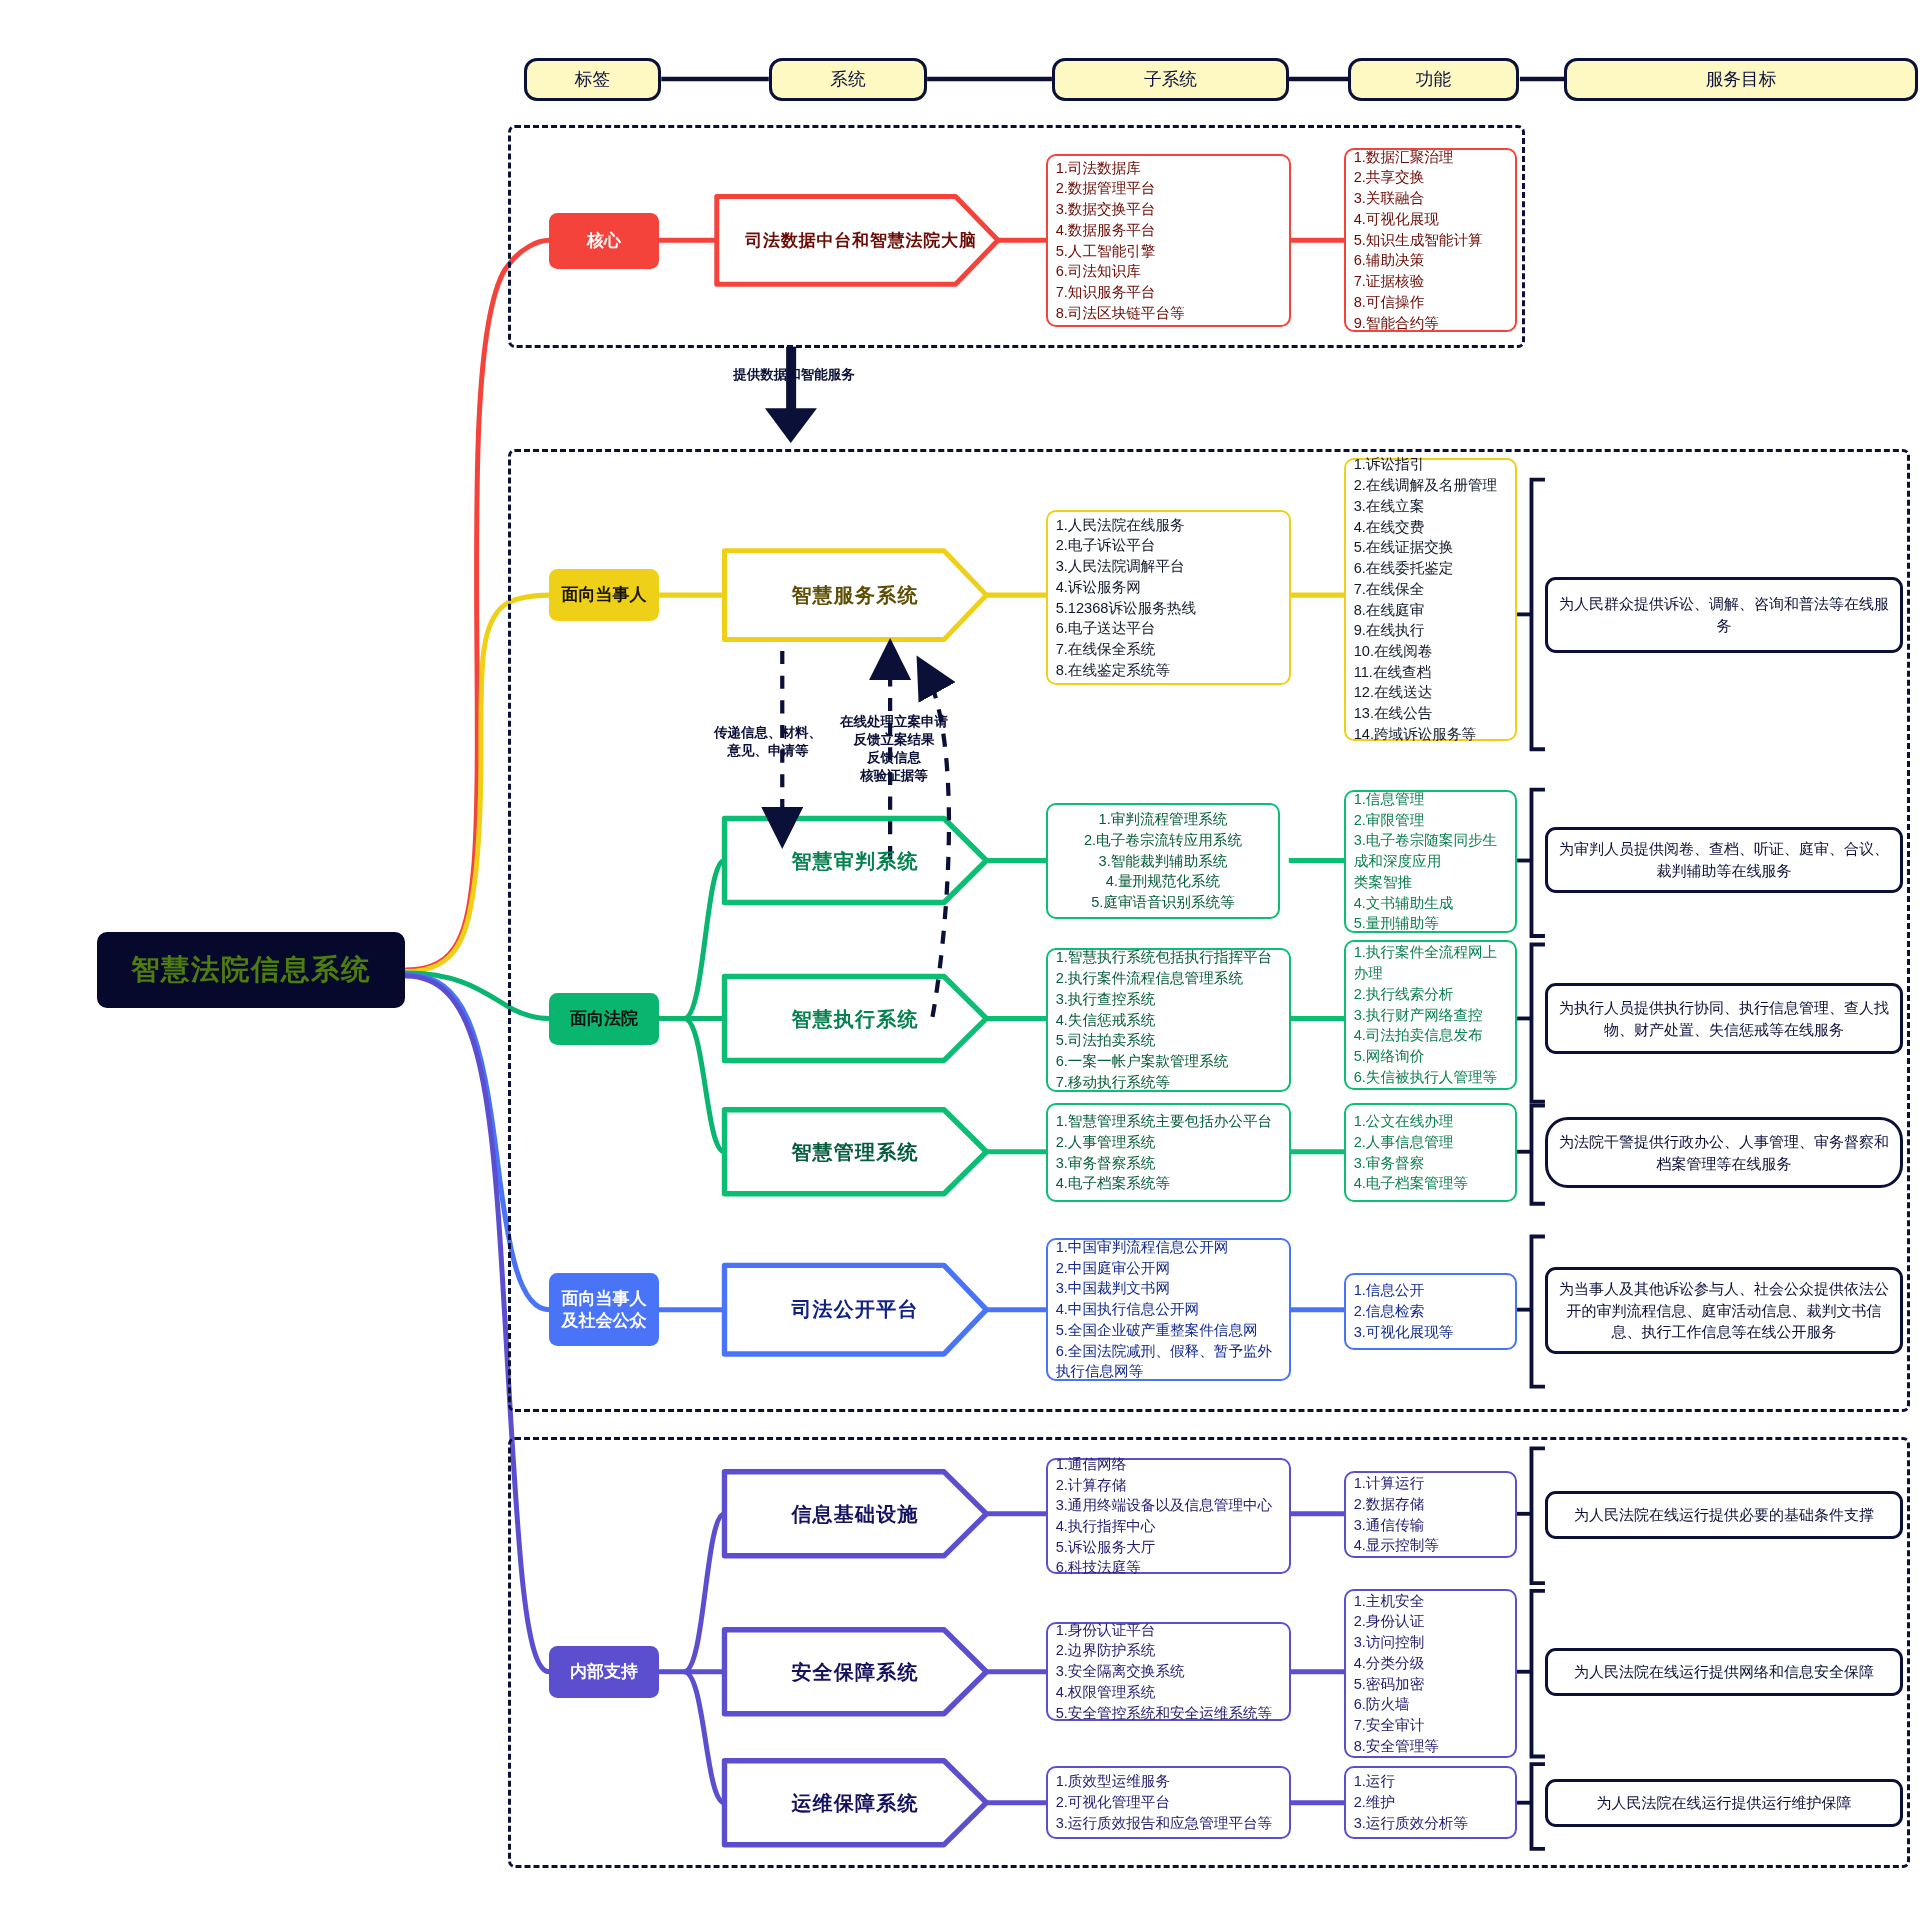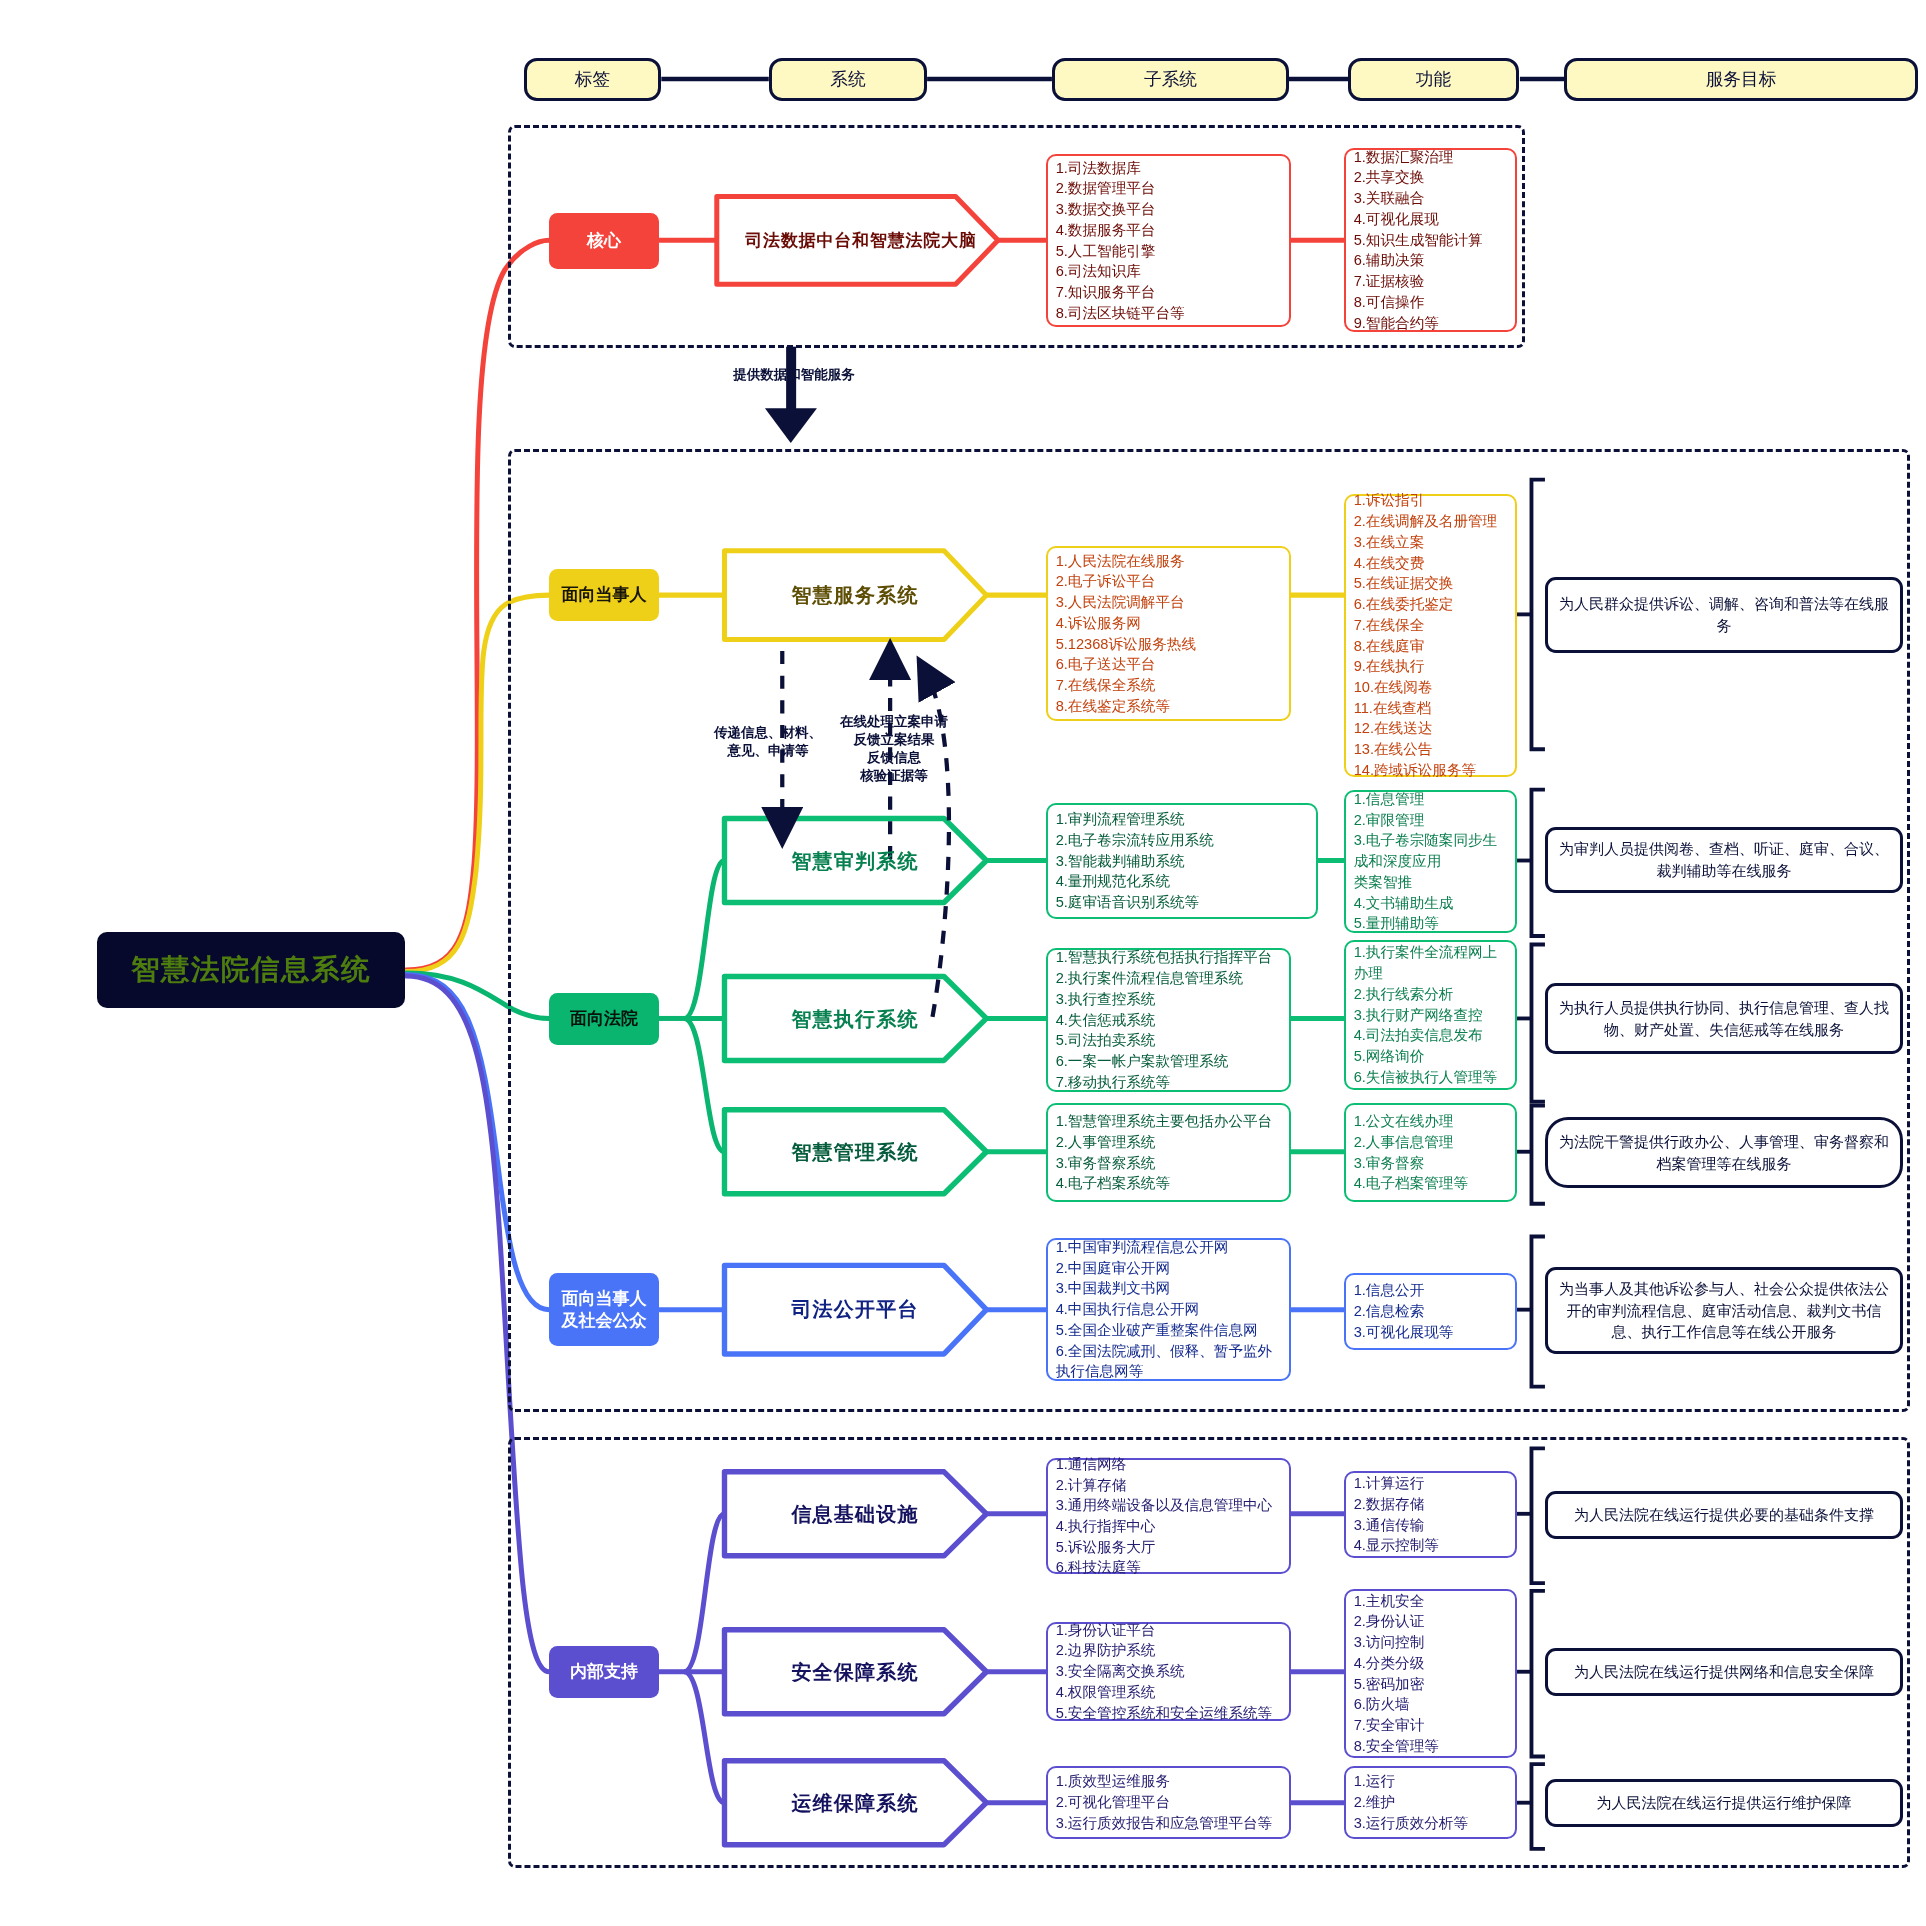--- a/index.html
+++ b/index.html
@@ -34,21 +34,21 @@
   .chip.violet{background:#5b4fd0;}
 
   
   .card{
     box-sizing:border-box;border-radius:10px;background:#ffffff;border:2.7px solid #ccc;
     display:flex;flex-direction:column;justify-content:center;
     padding:5.4px 7.7px;font-size:14.6px;line-height:1.42;
   }
   .card div{white-space:pre-wrap;}
   .card.red{border-color:#f4433b;color:#6b0b05;}
-  .card.yellow{border-color:#efd018;color:#c2410c;margin-top:36px;}
+  .card.yellow{border-color:#efd018;color:#0f172a;}
   .card.green{border-color:#0cbd74;color:#065c3a;}
   .card.green-d{border-color:#0cbd74;color:#0b7e4f;}
   .card.blue{border-color:#4a74f8;color:#132a8e;}
   .card.violet{border-color:#5b4fd0;color:#221b6e;}
 
   
   .goal{
     box-sizing:border-box;border-radius:10.8px;background:#ffffff;border:3.5px solid #0b1038;
     color:#0b1038;font-size:15px;line-height:1.45;text-align:center;
     display:flex;align-items:center;justify-content:center;padding:3.9px 10px;
@@ -274,21 +274,21 @@
     <div>1.人民法院在线服务</div>
     <div>2.电子诉讼平台</div>
     <div>3.人民法院调解平台</div>
     <div>4.诉讼服务网</div>
     <div>5.12368诉讼服务热线</div>
     <div>6.电子送达平台</div>
     <div>7.在线保全系统</div>
     <div>8.在线鉴定系统等</div>
   </div>
 
-  <div class="node card green" style="left:1046px;top:803px;width:272px;height:116px;">
+  <div class="node card green" style="left:1046px;top:803px;width:234px;height:116px;text-align:center;">
     <div>1.审判流程管理系统</div>
     <div>2.电子卷宗流转应用系统</div>
     <div>3.智能裁判辅助系统</div>
     <div>4.量刑规范化系统</div>
     <div>5.庭审语音识别系统等</div>
   </div>
 
   <div class="node card green" style="left:1046px;top:948px;width:245px;height:144px;">
     <div>1.智慧执行系统包括执行指挥平台</div>
     <div>2.执行案件流程信息管理系统</div>

